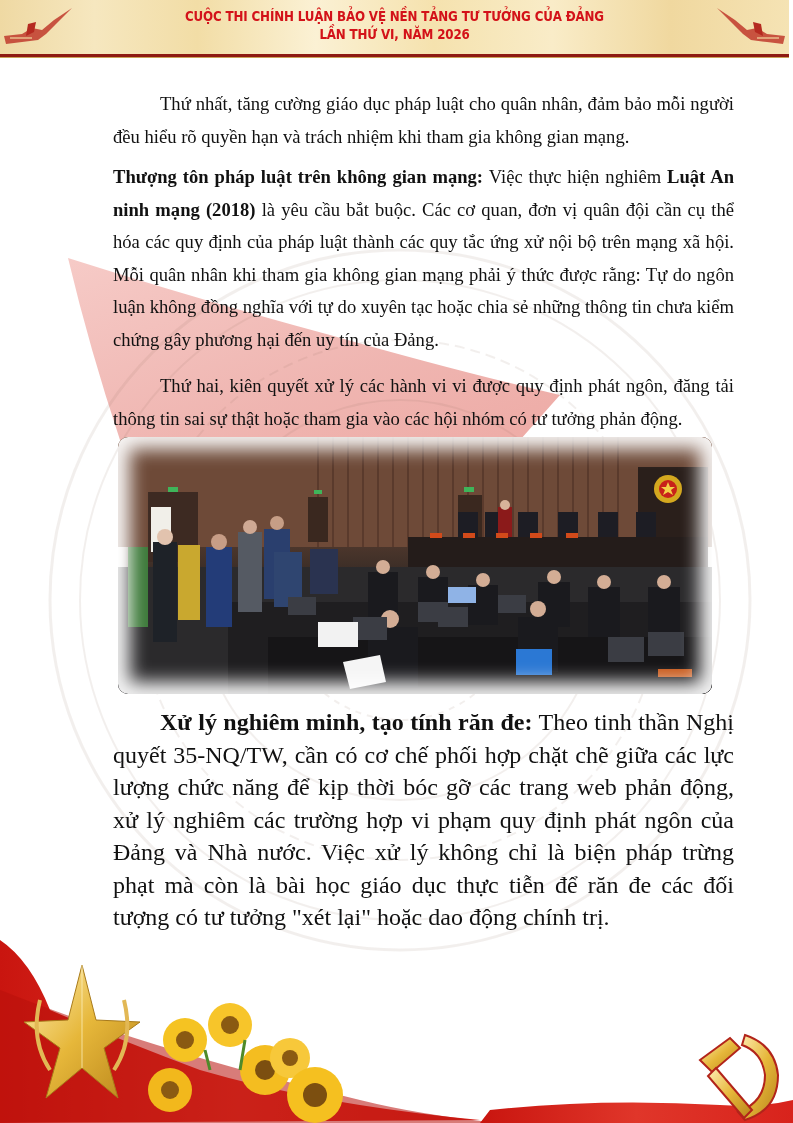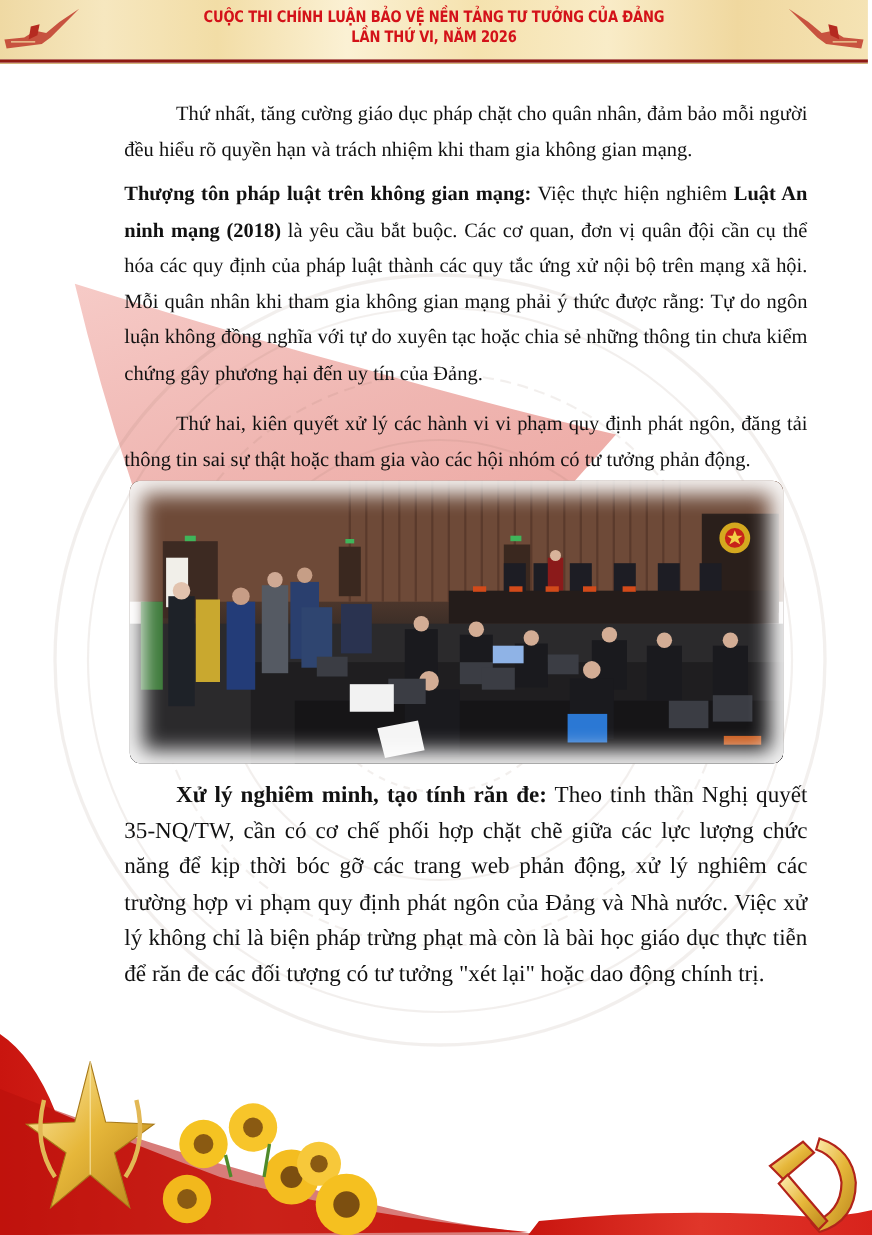--- a/index.html
+++ b/index.html
@@ -65,21 +65,21 @@
       box-shadow: 0 0 14px 10px #ffffff inset;
     }
     .photo svg { display: block; width: 100%; height: 100%; }
     .photo::after {
       content: ""; position: absolute; inset: 0;
       box-shadow: inset 0 0 18px 12px rgba(255,255,255,0.95);
       border-radius: 10px;
     }
     .content2 {
       position: absolute; left: 113px; top: 706px; width: 621px;
-      font-size: 21px;
+      font-size: 24px;
       line-height: 32.5px;
       text-align: justify;
       z-index: 2;
     }
     .content2 p { margin: 0; text-indent: 47px; }
     
     .footer {
       position: absolute; left: 0; top: 930px; width: 793px; height: 193px;
       z-index: 1;
     }
@@ -119,23 +119,23 @@
 <svg class="watermark" viewBox="0 0 720 720">
   <circle cx="360" cy="360" r="350" fill="none" stroke="#8a6a5a" stroke-width="3"></circle>
   <circle cx="360" cy="360" r="320" fill="none" stroke="#8a6a5a" stroke-width="2"></circle>
   <circle cx="360" cy="360" r="260" fill="none" stroke="#8a6a5a" stroke-width="2" stroke-dasharray="10 6"></circle>
   <circle cx="360" cy="360" r="200" fill="none" stroke="#8a6a5a" stroke-width="2"></circle>
   <circle cx="360" cy="360" r="120" fill="none" stroke="#8a6a5a" stroke-width="2" stroke-dasharray="6 6"></circle>
   <polygon points="360,280 380,340 440,340 390,375 410,435 360,400 310,435 330,375 280,340 340,340" fill="none" stroke="#8a6a5a" stroke-width="2"></polygon>
 </svg>
 
 <div class="content">
-  <p class="indent">Thứ nhất, tăng cường giáo dục pháp chặt cho quân nhân, đảm bảo mỗi người đều hiểu rõ quyền hạn và trách nhiệm khi tham gia không gian mạng.</p>
+  <p class="indent">Thứ nhất, tăng cường giáo dục pháp luật cho quân nhân, đảm bảo mỗi người đều hiểu rõ quyền hạn và trách nhiệm khi tham gia không gian mạng.</p>
   <p><b>Thượng tôn pháp luật trên không gian mạng:</b><span> Việc thực hiện nghiêm </span><b>Luật An ninh mạng (2018)</b><span> là yêu cầu bắt buộc. Các cơ quan, đơn vị quân đội cần cụ thể hóa các quy định của pháp luật thành các quy tắc ứng xử nội bộ trên mạng xã hội. Mỗi quân nhân khi tham gia không gian mạng phải ý thức được rằng: Tự do ngôn luận không đồng nghĩa với tự do xuyên tạc hoặc chia sẻ những thông tin chưa kiểm chứng gây phương hại đến uy tín của Đảng.</span></p>
-  <p class="indent" style="margin-top:14px;">Thứ hai, kiên quyết xử lý các hành vi vi phạm quy định phát ngôn, đăng tải thông tin sai sự thật hoặc tham gia vào các hội nhóm có tư tưởng phản động.</p>
+  <p class="indent" style="margin-top:14px;">Thứ hai, kiên quyết xử lý các hành vi vi được quy định phát ngôn, đăng tải thông tin sai sự thật hoặc tham gia vào các hội nhóm có tư tưởng phản động.</p>
 </div>
 
 <div class="photo">
   <svg viewBox="0 0 594 257" preserveAspectRatio="none">
 
     <rect x="0" y="0" width="594" height="110" fill="#6e4a38"></rect>
     <g stroke="#5a3a2c" stroke-width="2">
       <line x1="200" y1="0" x2="200" y2="110"></line>
         <line x1="215" y1="0" x2="215" y2="110"></line>
       <line x1="230" y1="0" x2="230" y2="110"></line>

